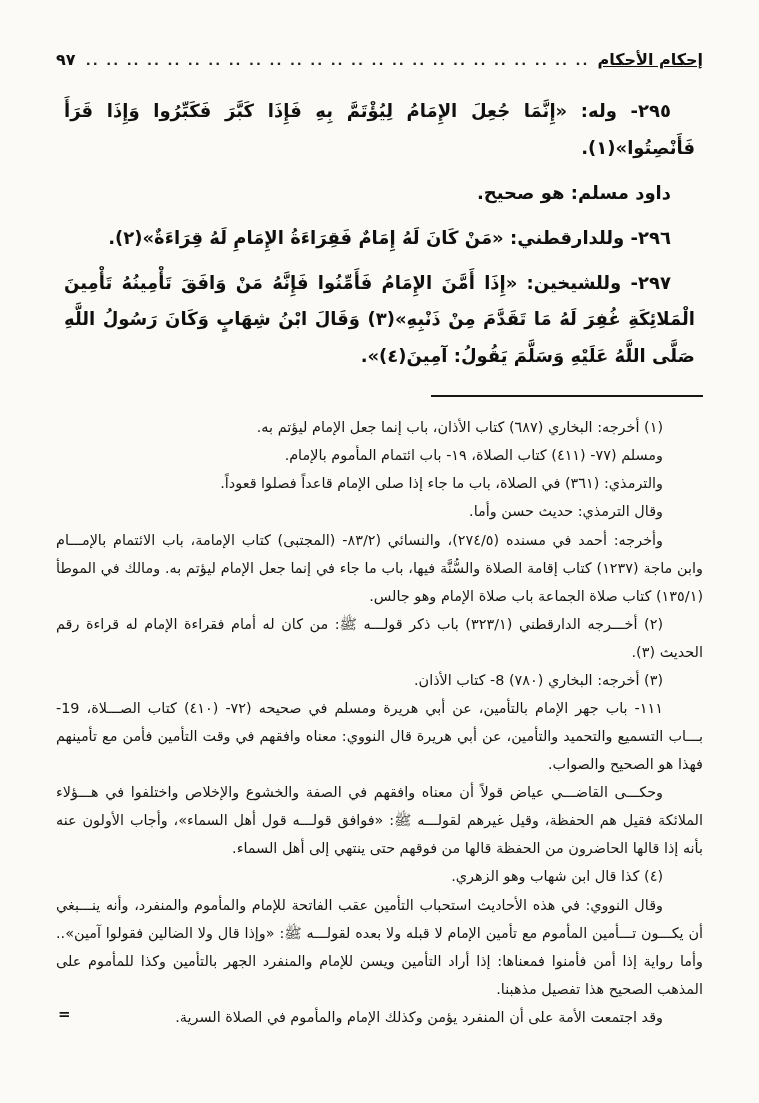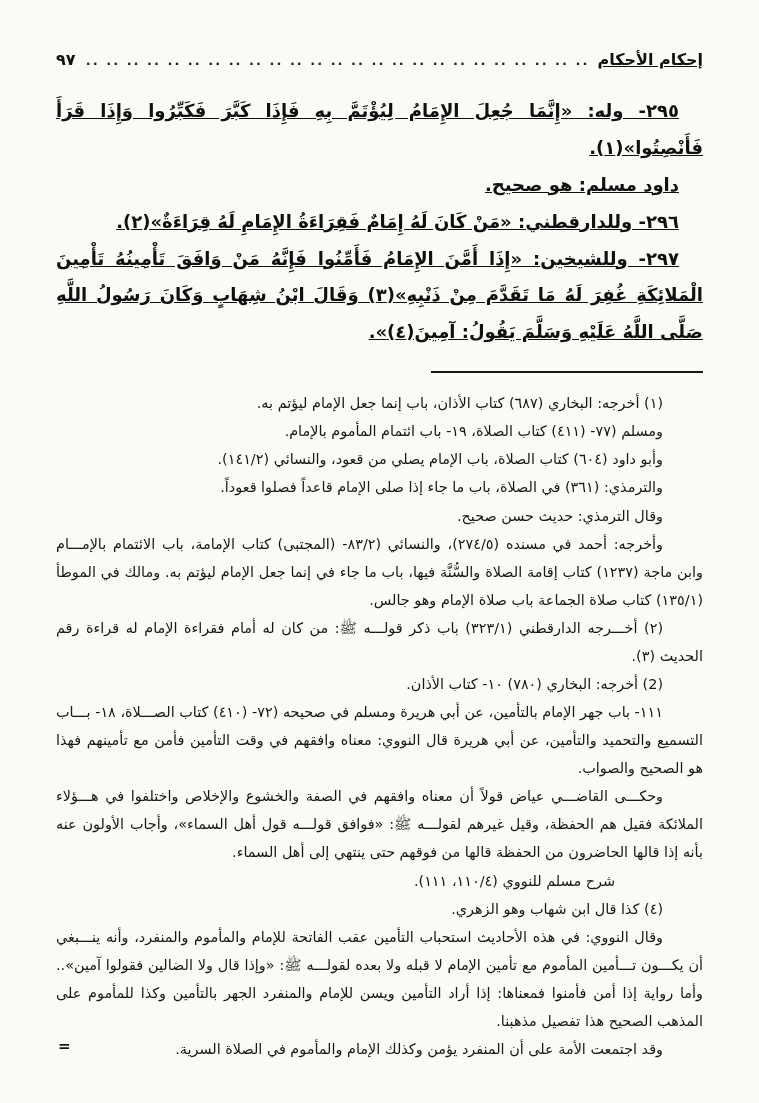--- a/index.html
+++ b/index.html
@@ -38,24 +38,23 @@
     font-weight: bold;
   }
   .header .page-num { white-space: nowrap; font-size: 16px; margin-top: 16px; }
   .body-text {
     font-size: 18px;
     font-weight: bold;
     line-height: 2.05;
     color: #101010;
   }
   .body-para {
-    margin: 0;
+    margin: 8px;
     text-indent: 24px;
     text-align: justify;
-    text-decoration: underline;
   }
   .fn-sep {
     border: none;
     border-top: 2px solid #161616;
     width: 272px;
     margin: 20px 0 16px auto; 
   }
   .footnotes {
     position: relative;
     font-size: 14.4px;
@@ -94,27 +93,25 @@
       <p class="body-para">٢٩٧- وللشيخين: «إِذَا أَمَّنَ الإِمَامُ فَأَمِّنُوا فَإِنَّهُ مَنْ وَافَقَ تَأْمِينُهُ تَأْمِينَ الْمَلائِكَةِ غُفِرَ لَهُ مَا تَقَدَّمَ مِنْ ذَنْبِهِ»(٣) وَقَالَ ابْنُ شِهَابٍ وَكَانَ رَسُولُ اللَّهِ صَلَّى اللَّهُ عَلَيْهِ وَسَلَّمَ يَقُولُ: آمِينَ(٤)».</p>
     </div>
 
   <hr class="fn-sep">
 
   <div class="footnotes">
     <span class="cont-mark">=</span>
 
   <p class="fn-para">(١) أخرجه: البخاري (٦٨٧) كتاب الأذان، باب إنما جعل الإمام ليؤتم به.</p>
       <p class="fn-para">ومسلم (٧٧- (٤١١) كتاب الصلاة، ١٩- باب ائتمام المأموم بالإمام.</p>
-      <p class="fn-para">وأبو داود (٦٠٤) كتاب الصلاة، باب الإمام يصلي من قعود، والنسائي (١٤١/٢).</p>
       <p class="fn-para">والترمذي: (٣٦١) في الصلاة، باب ما جاء إذا صلى الإمام قاعداً فصلوا قعوداً.</p>
-      <p class="fn-para">وقال الترمذي: حديث حسن صحيح.</p>
+      <p class="fn-para">وقال الترمذي: حديث حسن وأما.</p>
       <p class="fn-para">وأخرجه: أحمد في مسنده (٢٧٤/٥)، والنسائي (٨٣/٢- (المجتبى) كتاب الإمامة، باب الائتمام بالإمـــام وابن ماجة (١٢٣٧) كتاب إقامة الصلاة والسُّنَّة فيها، باب ما جاء في إنما جعل الإمام ليؤتم به. ومالك في الموطأ (١٣٥/١) كتاب صلاة الجماعة باب صلاة الإمام وهو جالس.</p>
       <p class="fn-para">(٢) أخـــرجه الدارقطني (٣٢٣/١) باب ذكر قولـــه ﷺ: من كان له أمام فقراءة الإمام له قراءة رقم الحديث (٣).</p>
-      <p class="fn-para">(2) أخرجه: البخاري (٧٨٠) ١٠- كتاب الأذان.</p>
-      <p class="fn-para">١١١- باب جهر الإمام بالتأمين، عن أبي هريرة ومسلم في صحيحه (٧٢- (٤١٠) كتاب الصـــلاة، ١٨- بـــاب التسميع والتحميد والتأمين، عن أبي هريرة قال النووي: معناه وافقهم في وقت التأمين فأمن مع تأمينهم فهذا هو الصحيح والصواب.</p>
+      <p class="fn-para">(٣) أخرجه: البخاري (٧٨٠) 8- كتاب الأذان.</p>
+      <p class="fn-para">١١١- باب جهر الإمام بالتأمين، عن أبي هريرة ومسلم في صحيحه (٧٢- (٤١٠) كتاب الصـــلاة، 19- بـــاب التسميع والتحميد والتأمين، عن أبي هريرة قال النووي: معناه وافقهم في وقت التأمين فأمن مع تأمينهم فهذا هو الصحيح والصواب.</p>
       <p class="fn-para">وحكـــى القاضـــي عياض قولاً أن معناه وافقهم في الصفة والخشوع والإخلاص واختلفوا في هـــؤلاء الملائكة فقيل هم الحفظة، وقيل غيرهم لقولـــه ﷺ: «فوافق قولـــه قول أهل السماء»، وأجاب الأولون عنه بأنه إذا قالها الحاضرون من الحفظة قالها من فوقهم حتى ينتهي إلى أهل السماء.</p>
-      <p class="fn-para deep">شرح مسلم للنووي (١١٠/٤، ١١١).</p>
       <p class="fn-para">(٤) كذا قال ابن شهاب وهو الزهري.</p>
       <p class="fn-para">وقال النووي: في هذه الأحاديث استحباب التأمين عقب الفاتحة للإمام والمأموم والمنفرد، وأنه ينـــبغي أن يكـــون تـــأمين المأموم مع تأمين الإمام لا قبله ولا بعده لقولـــه ﷺ: «وإذا قال ولا الضالين فقولوا آمين».. وأما رواية إذا أمن فأمنوا فمعناها: إذا أراد التأمين ويسن للإمام والمنفرد الجهر بالتأمين وكذا للمأموم على المذهب الصحيح هذا تفصيل مذهبنا.</p>
       <p class="fn-para">وقد اجتمعت الأمة على أن المنفرد يؤمن وكذلك الإمام والمأموم في الصلاة السرية.</p>
     </div>
 
 </div>
 
 </body></html>

